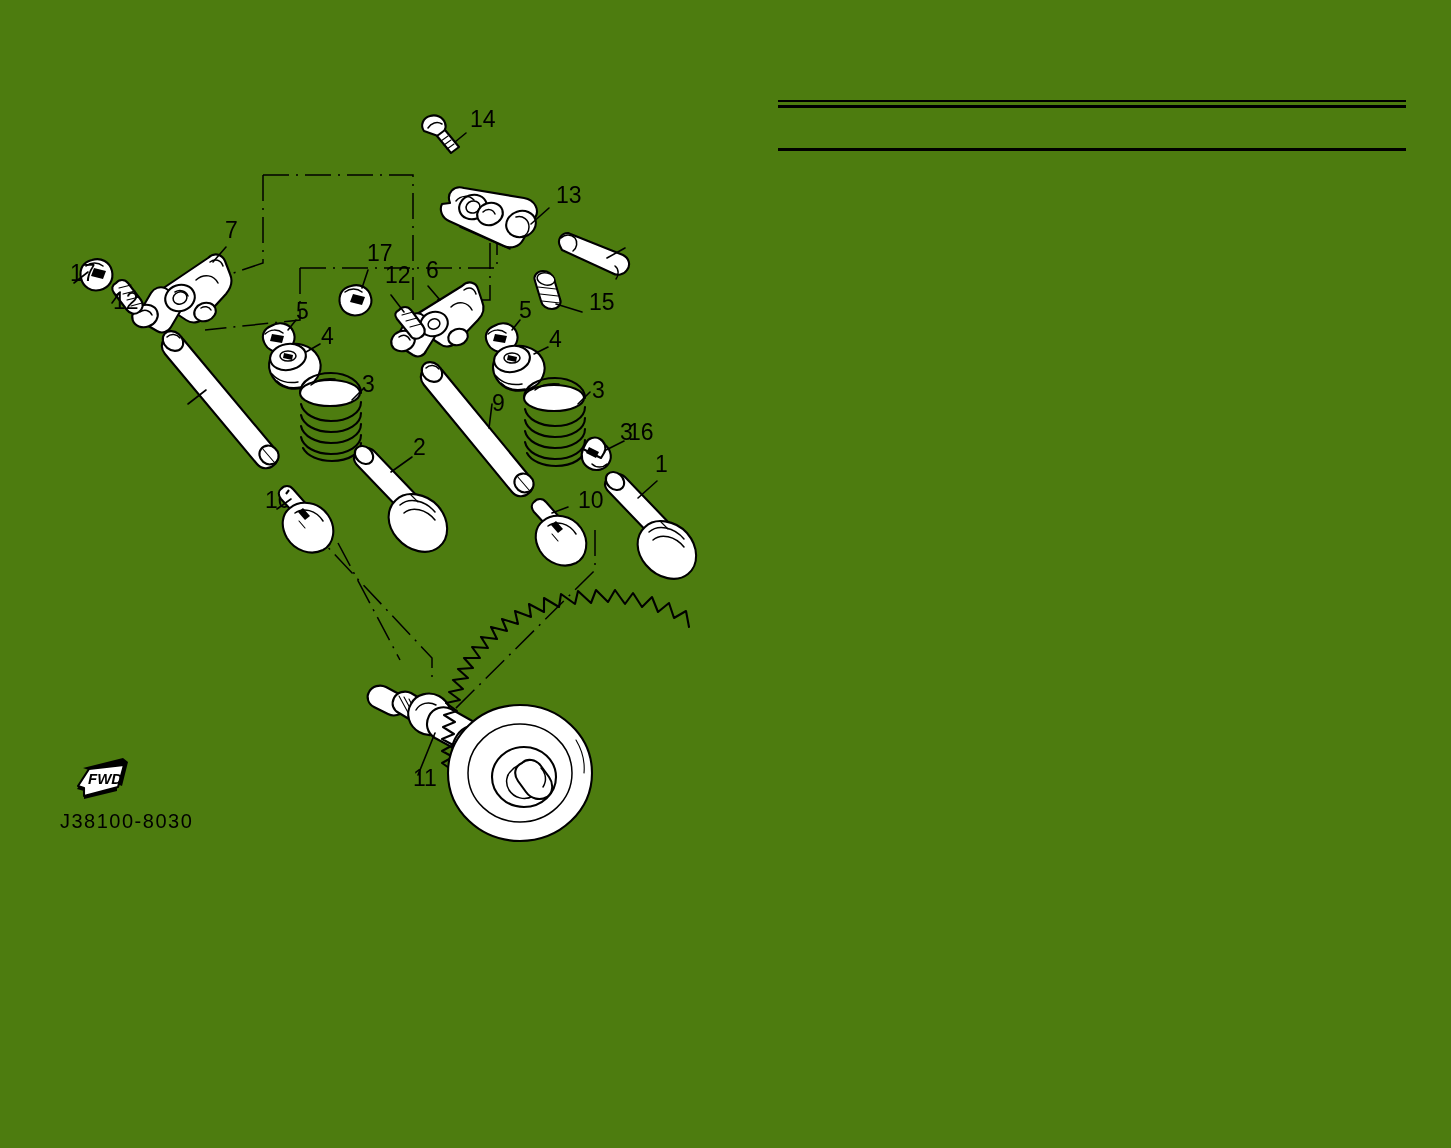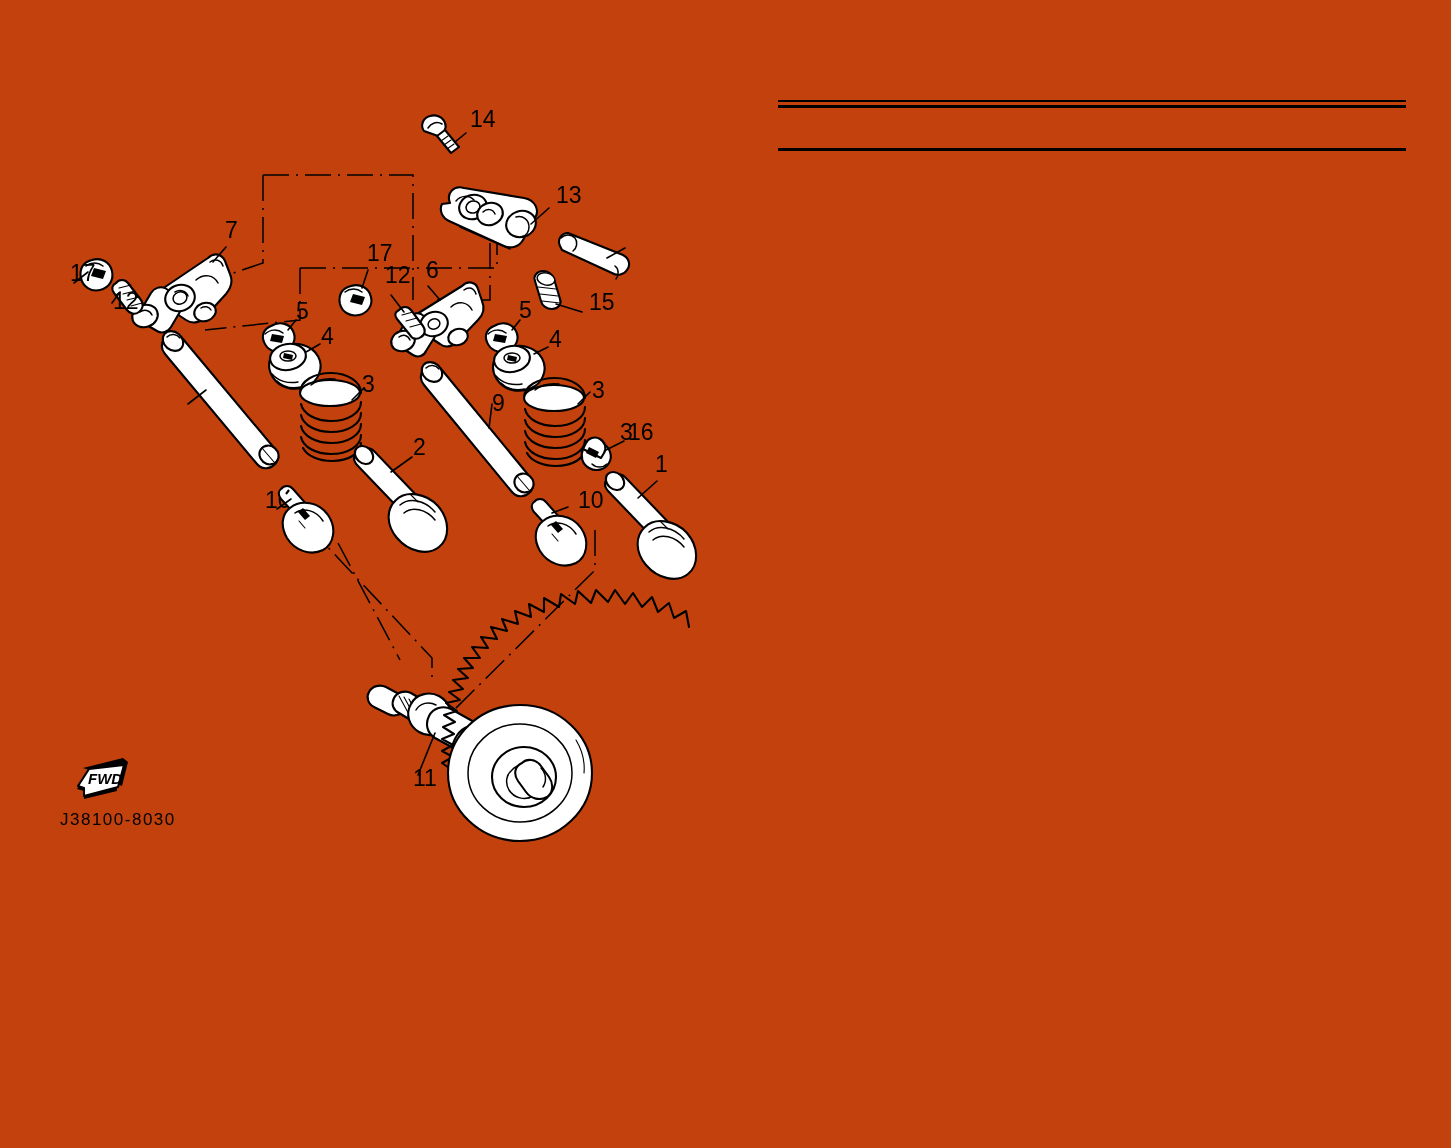--- a/index.html
+++ b/index.html
@@ -1,26 +1,26 @@
 <!DOCTYPE html>
 <html><head>
 <meta charset="utf-8">
 <title>Parts Diagram</title>
 <style>
   html,body{margin:0;padding:0;background:#ffffff;}
   body{width:1451px;height:1148px;position:relative;overflow:hidden;
        font-family:"Liberation Sans",sans-serif;color:#000;}
-  #sheet{position:absolute;left:0;top:0;width:1451px;height:1148px;background:#c2410c;}
+  #sheet{position:absolute;left:0;top:0;width:1451px;height:1148px;background:#4d7c0f;}
   #diagram{position:absolute;left:0;top:0;width:1451px;height:1148px;}
   .rule-double{position:absolute;left:778px;width:628px;height:8px;}
   .rule-double::before{content:"";position:absolute;left:0;top:0;width:100%;height:2px;background:#000;}
   .rule-double::after{content:"";position:absolute;left:0;top:5px;width:100%;height:3px;background:#000;}
   .rule-single{position:absolute;left:778px;width:628px;height:3px;background:#000;}
   #partno{position:absolute;left:60px;top:810px;font-family:"Liberation Sans",sans-serif;
-          font-size:17px;letter-spacing:1.5px;color:#000;white-space:nowrap;}
+          font-size:20px;letter-spacing:1.5px;color:#000;white-space:nowrap;}
   svg text{font-family:"Liberation Sans",sans-serif;fill:#000;}
 </style>
 </head>
 <body>
 
 <div id="sheet">
 
   <div class="rule-double" style="top:100px;"></div>
   <div class="rule-single" style="top:148px;"></div>
 

